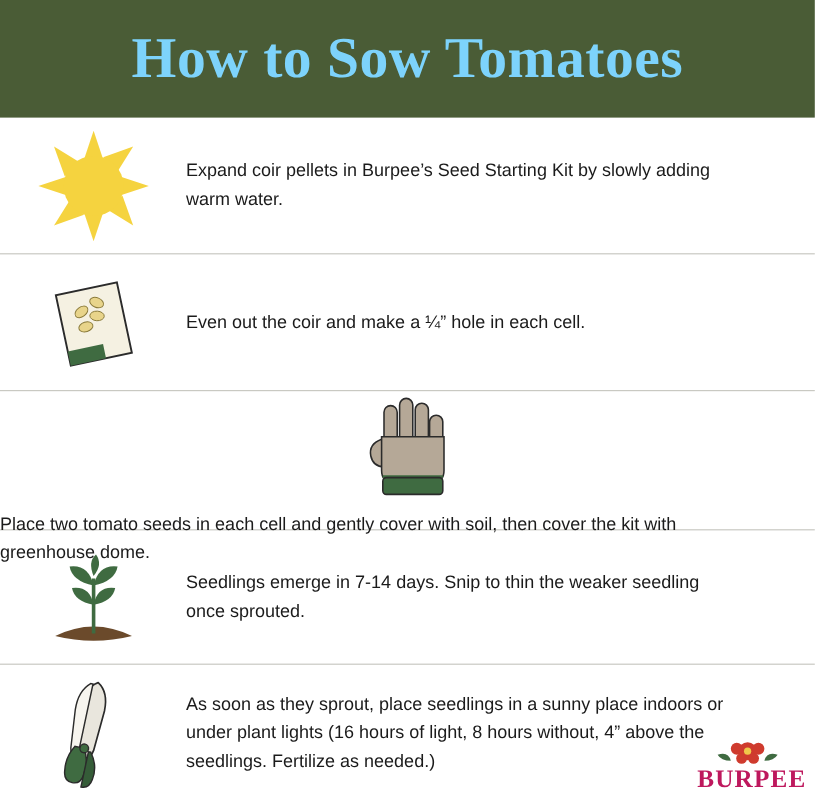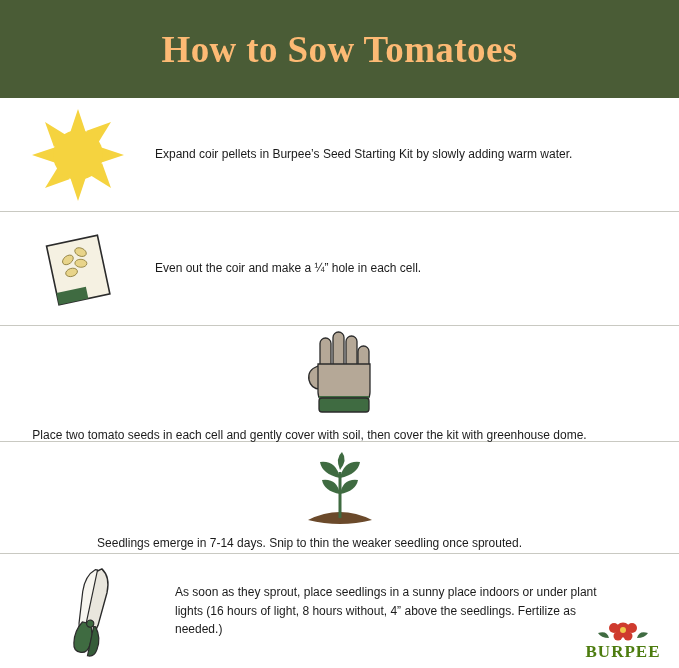--- a/index.html
+++ b/index.html
@@ -22,23 +22,23 @@
   }
   
   .header {
     height: 98px;
     background: #4a5c36;
     display: flex;
     align-items: center;
     justify-content: center;
   }
   .header-title {
-    color: #fdba74;
+    color: #7dd3fc;
     font-family: "Liberation Serif", serif;
-    font-size: 37px;
+    font-size: 48px;
     font-weight: bold;
     letter-spacing: 0.4px;
     text-align: center;
     line-height: 1;
   }
   
   .steps {
     display: block;
   }
   .step {
@@ -56,47 +56,47 @@
     min-width: 155px;
     display: flex;
     align-items: center;
     justify-content: center;
   }
   .step-text {
     flex: 1;
     padding-right: 60px;
     color: #1b1b1b;
     font-family: "Liberation Sans", sans-serif;
-    font-size: 12px;
+    font-size: 15px;
     line-height: 1.55;
   }
   .h1 { height: 114px; }
   .h2 { height: 114px; justify-content: flex-end; }
   .h3 { height: 116px; flex-direction: column; }
-  .h4 { height: 112px; flex-direction: column; }
-  .h5 { height: 114px; padding-left: 20px; }
+  .h4 { height: 112px; }
+  .h5 { height: 114px; }
 
   
   .logo {
     position: absolute;
     right: 14px;
     bottom: 8px;
     width: 84px;
     text-align: center;
   }
   .logo-mark {
     height: 26px;
     position: relative;
   }
   .logo-word {
     font-family: "Liberation Serif", serif;
     font-weight: bold;
-    font-size: 17px;
+    font-size: 21px;
     letter-spacing: 1px;
-    color: #4d7c0f;
+    color: #be185d;
     line-height: 1;
   }
   svg { display: block; }
 </style>
 </head>
 <body>
 
 <div class="infographic">
 
   <div class="header">

